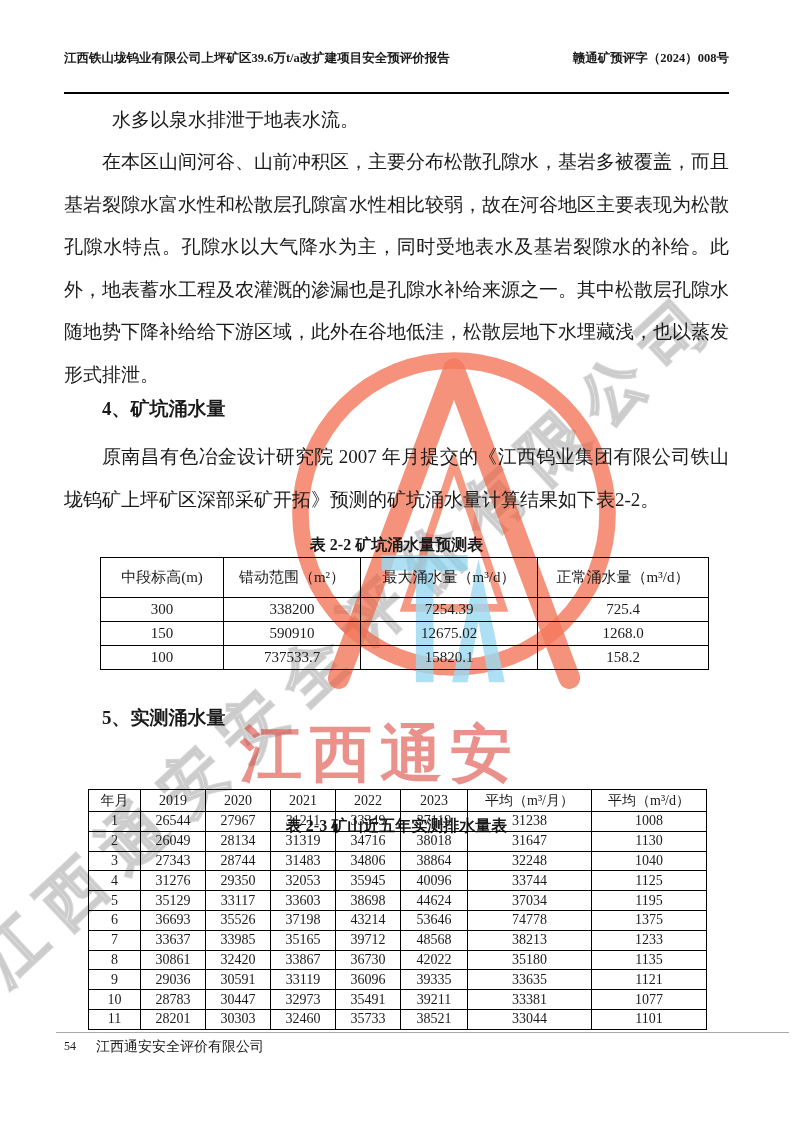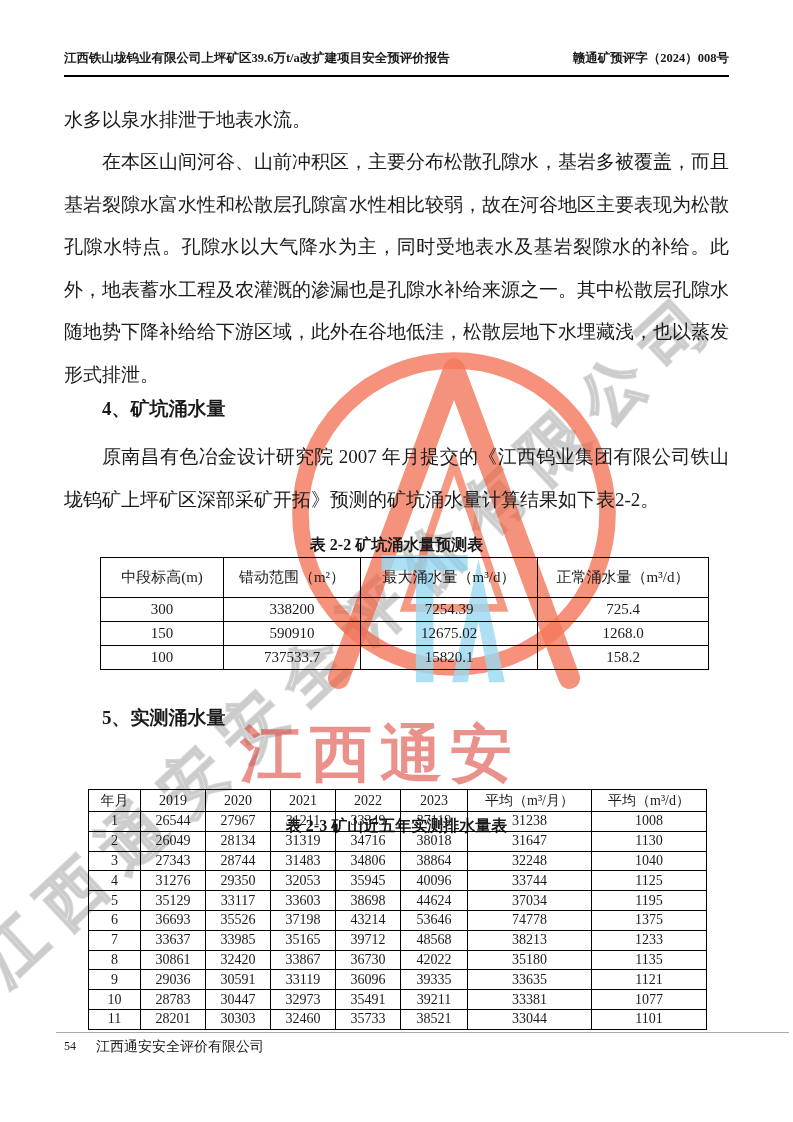--- a/index.html
+++ b/index.html
@@ -38,21 +38,21 @@
     color: rgba(218,55,45,0.55);
   }
   
   .content { position: absolute; inset: 0; z-index: 1; }
   .abs { position: absolute; left: 64px; right: 64px; }
   .doc-header {
     top: 50px;
     display: flex; justify-content: space-between; align-items: flex-end;
     font-size: 12.5px; font-weight: 700;
     border-bottom: 2px solid #000;
-    padding-bottom: 8px;
+    padding-bottom: 25px;
   }
   .doc-header .hdr-right { font-weight: 700; }
   .body-text { font-size: 19px; line-height: 42.5px; text-align: justify; }
   .indent { text-indent: 2em; }
   .section-heading { font-size: 19px; font-weight: 700; text-indent: 2em; }
   .table-caption {
     text-align: center; font-size: 16px; font-weight: 700;
     font-family: "Liberation Serif", "DejaVu Serif", serif;
   }
   table.tbl {
@@ -111,21 +111,21 @@
     <div class="wm-red">江西通安</div>
   </div>
 
   <div class="content">
 
     <div class="abs doc-header">
       <span class="hdr-left">江西铁山垅钨业有限公司上坪矿区39.6万t/a改扩建项目安全预评价报告</span>
       <span class="hdr-right">赣通矿预评字（2024）008号</span>
     </div>
 
-    <p class="abs body-text" style="top:99px;">水多以泉水排泄于地表水流。</p>
+    <p class="abs body-text" style="top:99px;margin-left:48px;">水多以泉水排泄于地表水流。</p>
 
     <p class="abs body-text indent" style="top:141px;">在本区山间河谷、山前冲积区，主要分布松散孔隙水，基岩多被覆盖，而且基岩裂隙水富水性和松散层孔隙富水性相比较弱，故在河谷地区主要表现为松散孔隙水特点。孔隙水以大气降水为主，同时受地表水及基岩裂隙水的补给。此外，地表蓄水工程及农灌溉的渗漏也是孔隙水补给来源之一。其中松散层孔隙水随地势下降补给给下游区域，此外在谷地低洼，松散层地下水埋藏浅，也以蒸发形式排泄。</p>
 
     <p class="abs section-heading" style="top:396px;">4、矿坑涌水量</p>
 
     <p class="abs body-text indent" style="top:436px;">原南昌有色冶金设计研究院 2007 年月提交的《江西钨业集团有限公司铁山垅钨矿上坪矿区深部采矿开拓》预测的矿坑涌水量计算结果如下表2-2。</p>
 
     <p class="abs table-caption" style="top:535px;">表 2-2 矿坑涌水量预测表</p>
 
     <table class="tbl tbl22">

